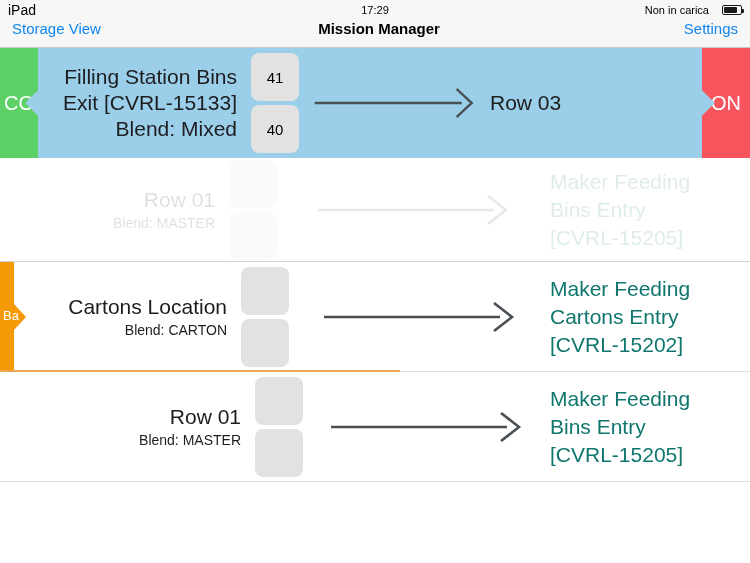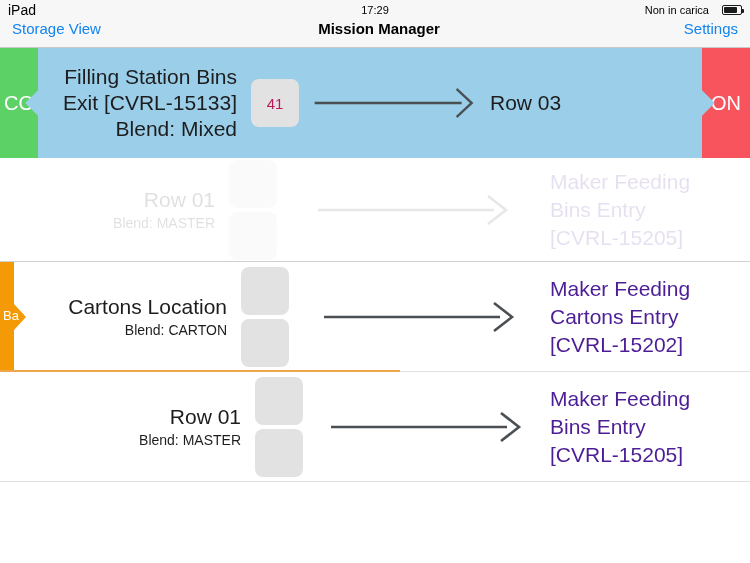--- a/index.html
+++ b/index.html
@@ -53,29 +53,29 @@
     width:225px; padding-right:10px;
     text-align:right; color:#1d1d1f;
   }
   .title-main { font-size:21px; line-height:26px; color:#1d1d1f; }
   .title-sub  { font-size:14px; line-height:20px; color:#1d1d1f; }
 
   .badges { width:56px; display:flex; flex-direction:column; align-items:center; gap:4px; }
   .badge {
     width:48px; height:48px; border-radius:8px; background:#e2e2e2;
     display:flex; align-items:center; justify-content:center;
-    font-size:15px; color:#be185d;
+    font-size:15px; color:#000000;
   }
 
   .arrow-wrap { flex:1; display:flex; align-items:center; justify-content:center; padding:0 10px; }
   .arrow { position:relative; width:100%; max-width:200px; height:34px; }
   .arrow svg { display:block; width:100%; height:34px; }
 
   .col-right { width:200px; padding-right:22px; text-align:left; }
-  .dest { font-size:21px; line-height:28px; color:#4c1d95; }
+  .dest { font-size:21px; line-height:28px; color:#0f766e; }
 
   
   .row-active { height:110px; background:#9bcee8; }
   .row-active .col-left, .row-active .dest { color:#1d1d1f; }
 
   
   .swipe-left {
     position:absolute; left:0; top:0; height:100%; width:38px;
     background:#5cd266; display:flex; align-items:center; justify-content:center;
     color:#fff; font-size:20px; overflow:hidden; white-space:nowrap;
@@ -157,20 +157,21 @@
         <span class="notch"></span>
       </div>
       <div class="row-inner" style="padding-left:22px;padding-right:48px;width:738px;justify-content:center;">
         <div class="col-left">
           <div class="title-main">Filling Station Bins</div>
           <div class="title-main">Exit [CVRL-15133]</div>
           <div class="title-main">Blend: Mixed</div>
         </div>
         <div class="badges">
           <div class="badge">41</div>
+          <div class="badge">40</div>
         </div>
         <div class="arrow-wrap">
           <div class="arrow">
             <svg viewBox="0 0 200 34" preserveAspectRatio="none">
               <line x1="2" y1="17" x2="178" y2="17" stroke="#4a4f54" stroke-width="2.6"></line>
               <polyline points="172,3 190,17 172,31" fill="none" stroke="#4a4f54" stroke-width="2.6"></polyline>
             </svg>
           </div>
         </div>
         <div class="col-right">

